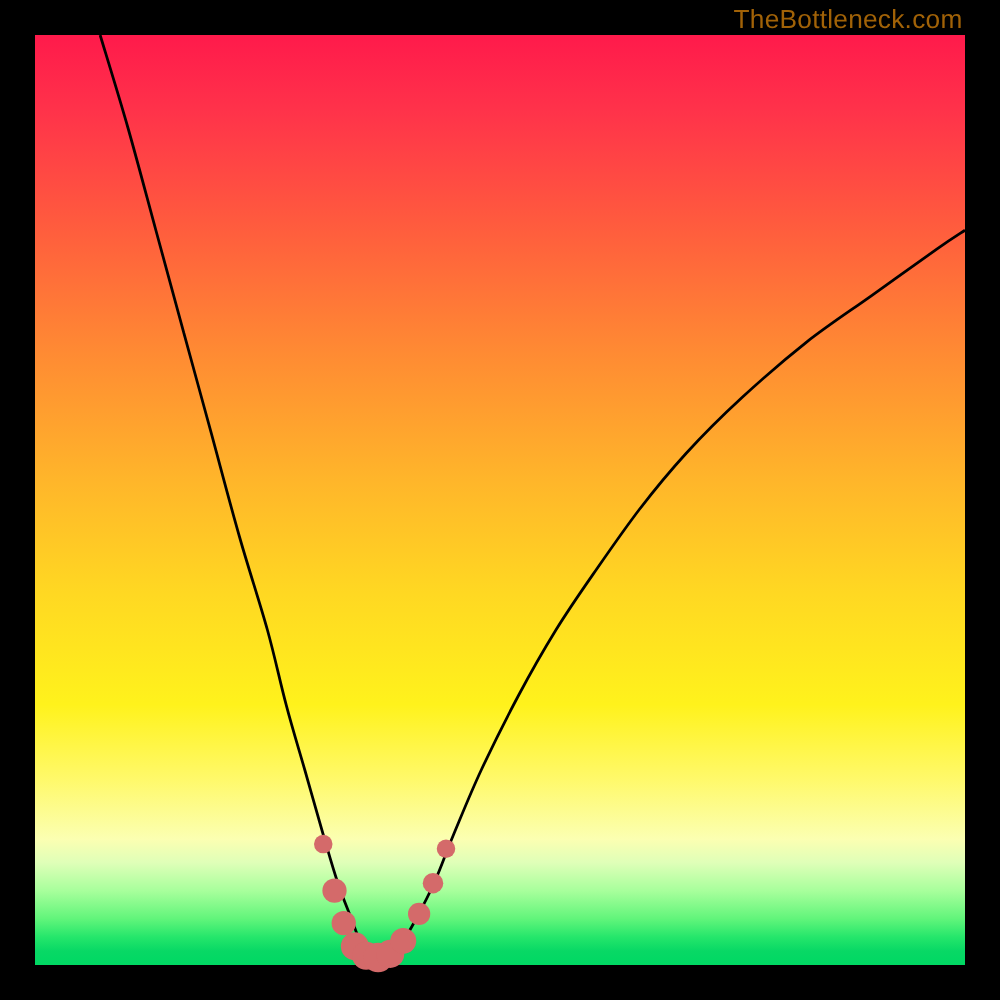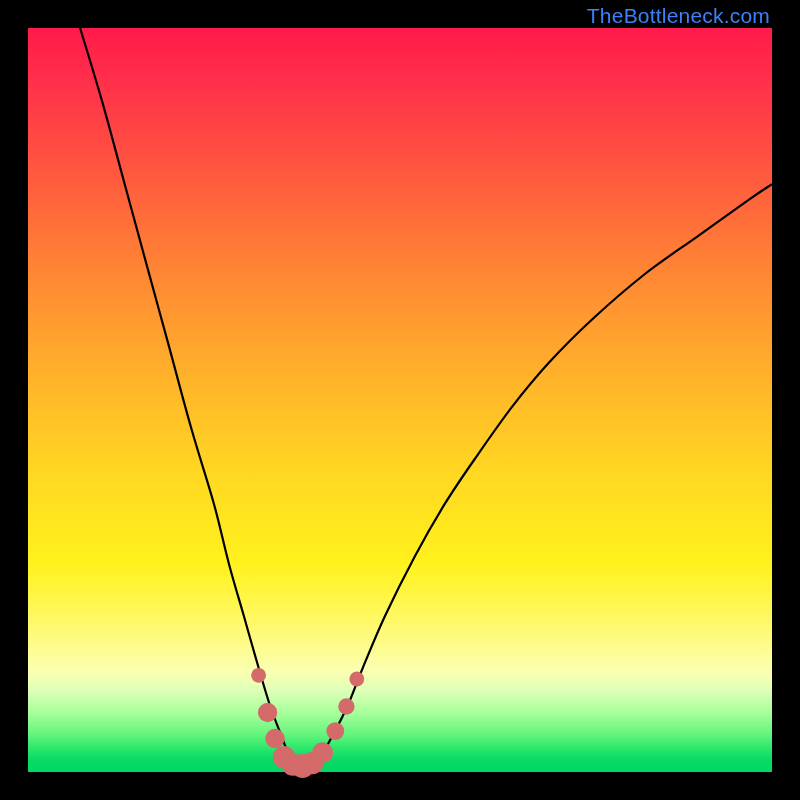--- a/index.html
+++ b/index.html
@@ -40,21 +40,21 @@
       #62f57b 95%,
       #25e66b 97%,
       #08d865 98.5%,
       #00d863 100%
     );
   }
   .watermark {
     position: absolute;
     top: 4px;
     right: 30px;
-    color: #3b82f6;
+    color: #a16207;
     font-size: 21px;
     letter-spacing: 0.2px;
     font-weight: 500;
     user-select: none;
   }
   svg.curve {
     position: absolute;
     left: 0;
     top: 0;
     width: 744px;

